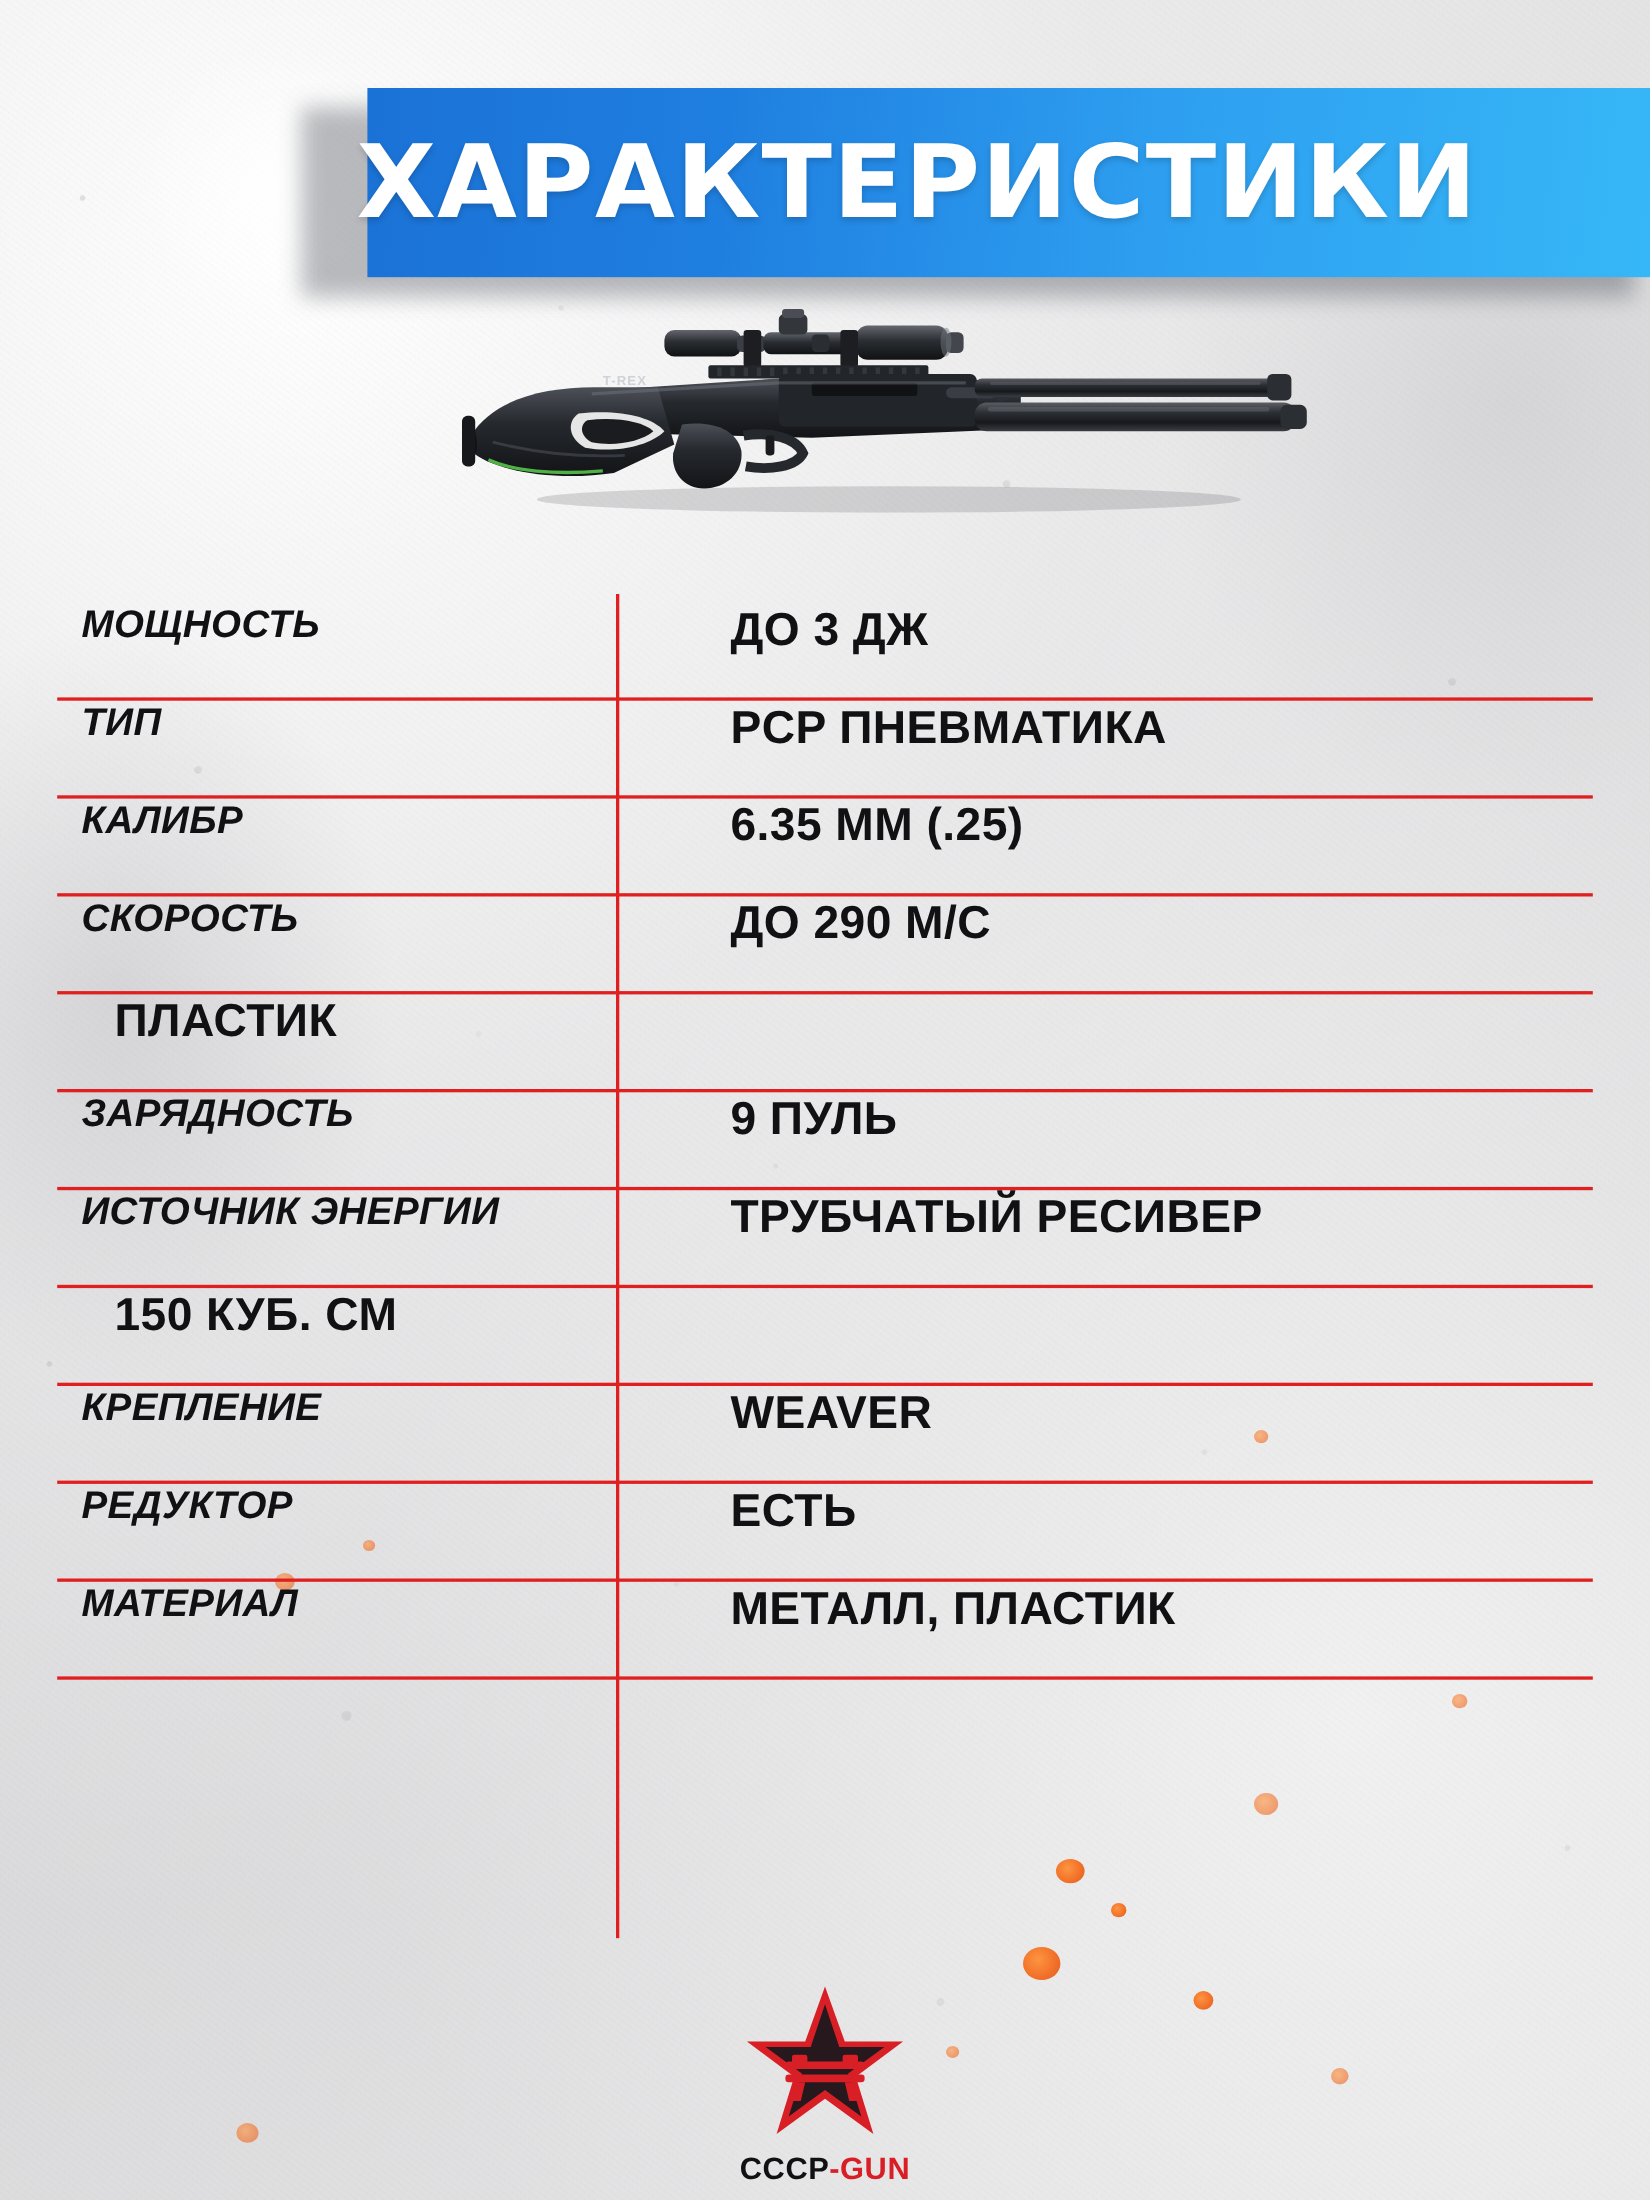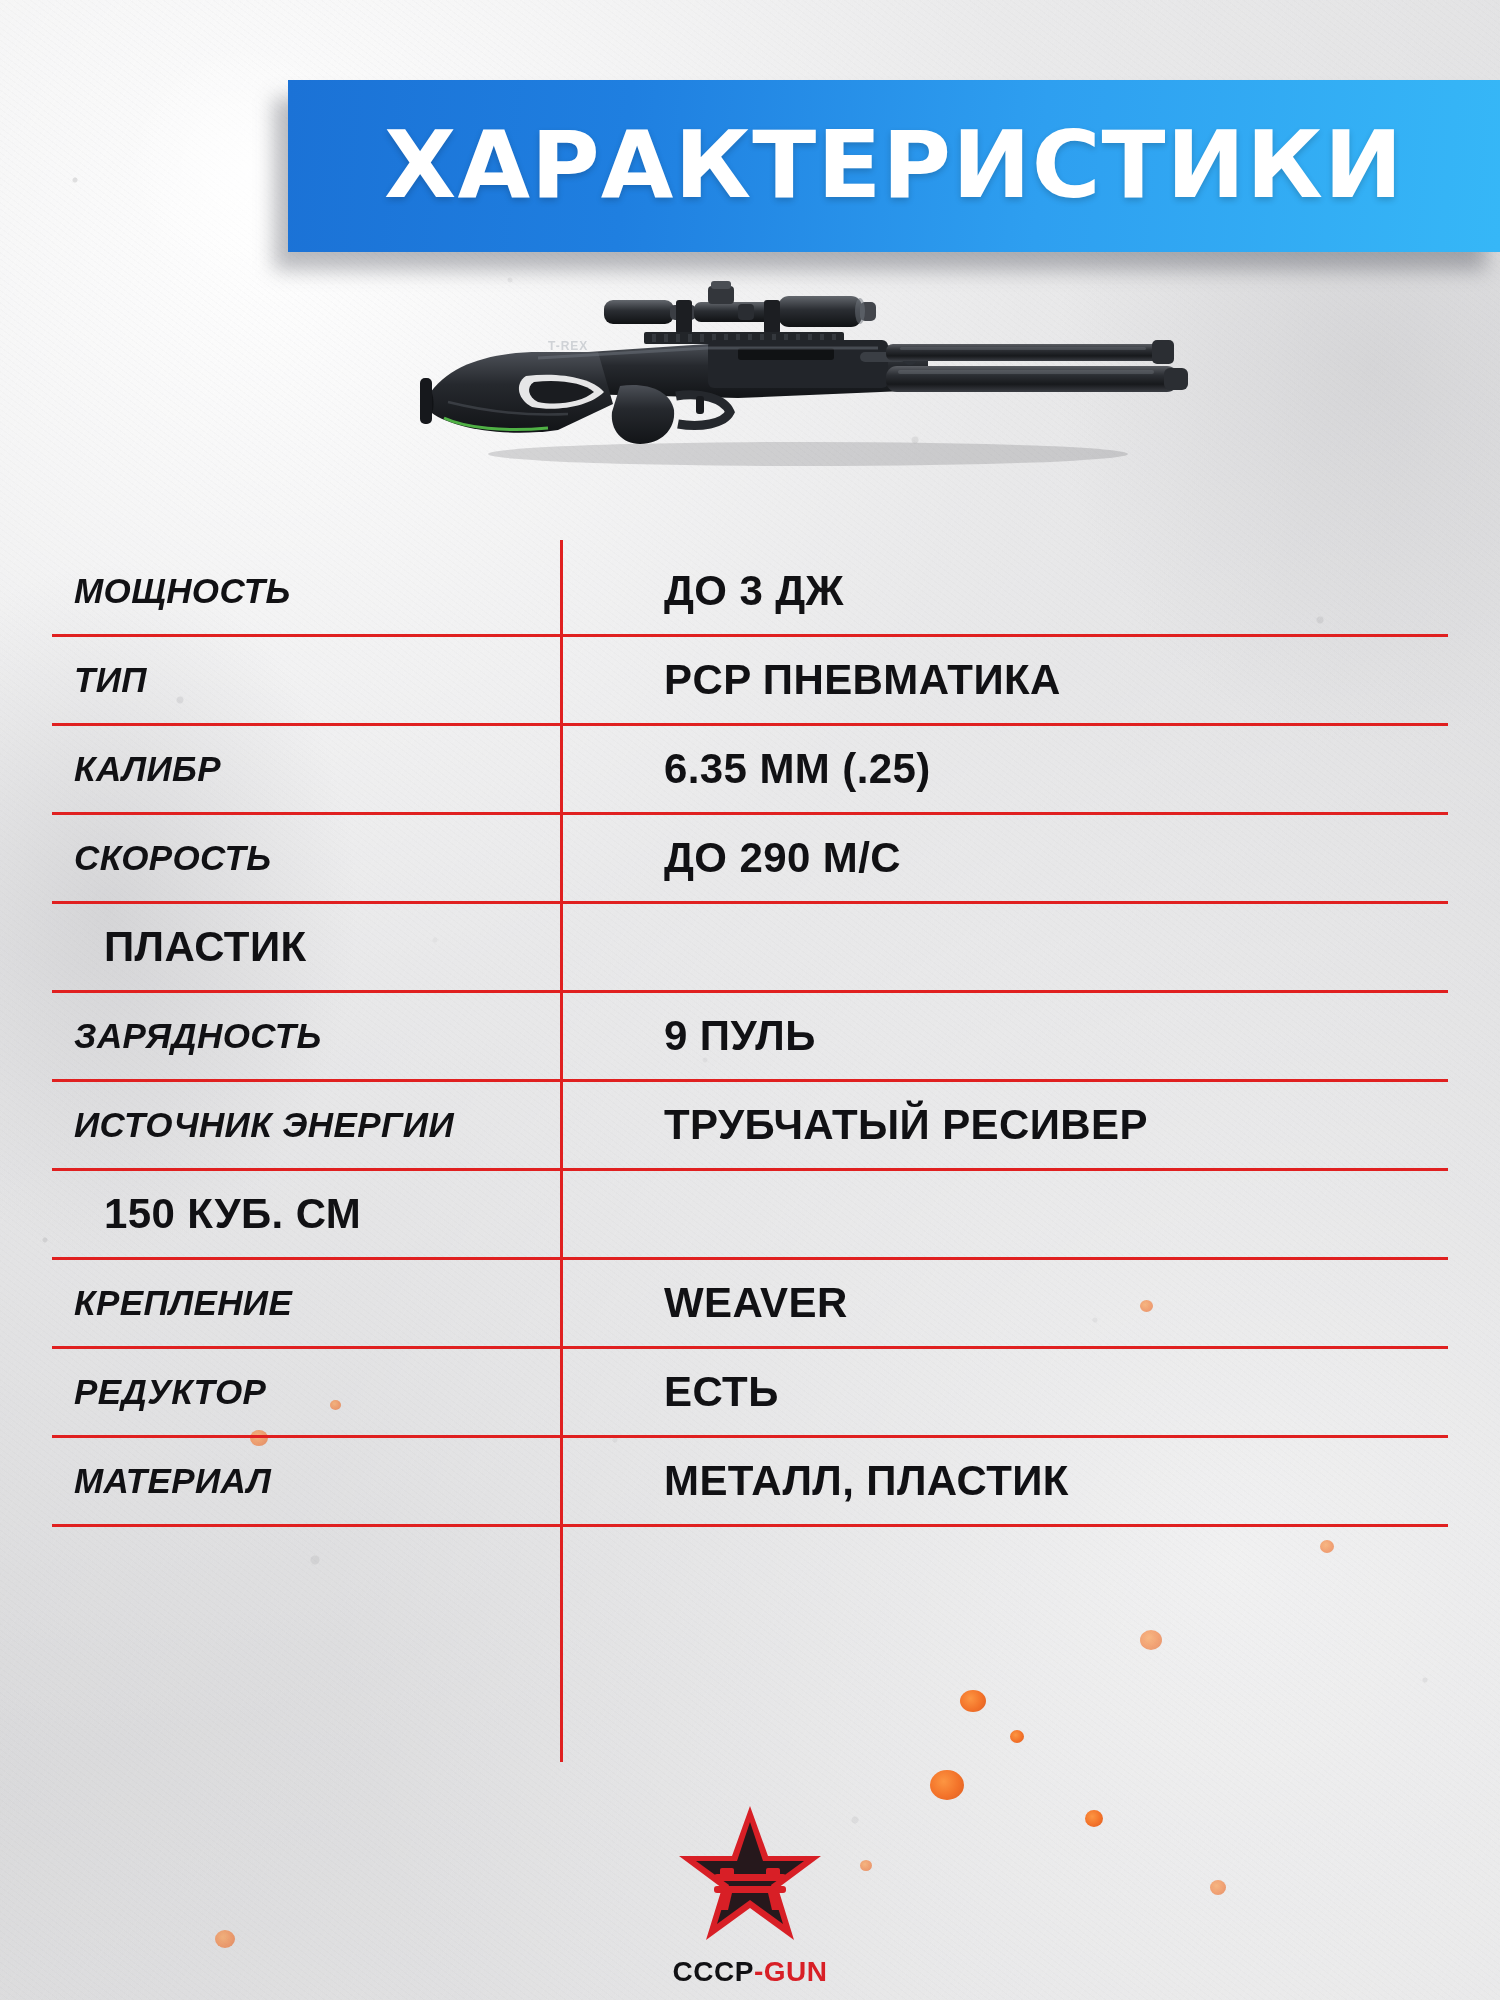--- a/index.html
+++ b/index.html
@@ -105,21 +105,21 @@
     background: rgba(40,45,55,0.32);
     filter: blur(10px);
     transform: skewX(-0.0deg);
   }
   .banner {
     position: absolute;
     inset: 0;
     background: linear-gradient(95deg, #1b72d6 0%, #1f7fe0 28%, #2e9ff0 62%, #36b7f7 100%);
     display: flex;
     align-items: center;
-    justify-content: center;
+    margin-left: 46px;
   }
   .banner-title {
     color: #ffffff;
     font-size: 92px;
     font-weight: 700;
     letter-spacing: 1px;
     line-height: 1;
     font-family: "DejaVu Sans", "Liberation Sans", sans-serif;
     text-shadow: 0 3px 6px rgba(0,0,0,0.18);
     white-space: nowrap;
@@ -139,21 +139,20 @@
   
   .spec-table {
     position: absolute;
     left: 52px;
     top: 548px;
     width: 1396px;
   }
   .spec-row {
     position: relative;
     display: flex;
-    align-items: center;
     height: 86px;
     border-bottom: 3px solid #e02020;
   }
   .spec-row:last-child { border-bottom: 3px solid #e02020; }
   .spec-name {
     width: 560px;
     padding-left: 22px;
     box-sizing: border-box;
     font-size: 35px;
     font-weight: 700;

